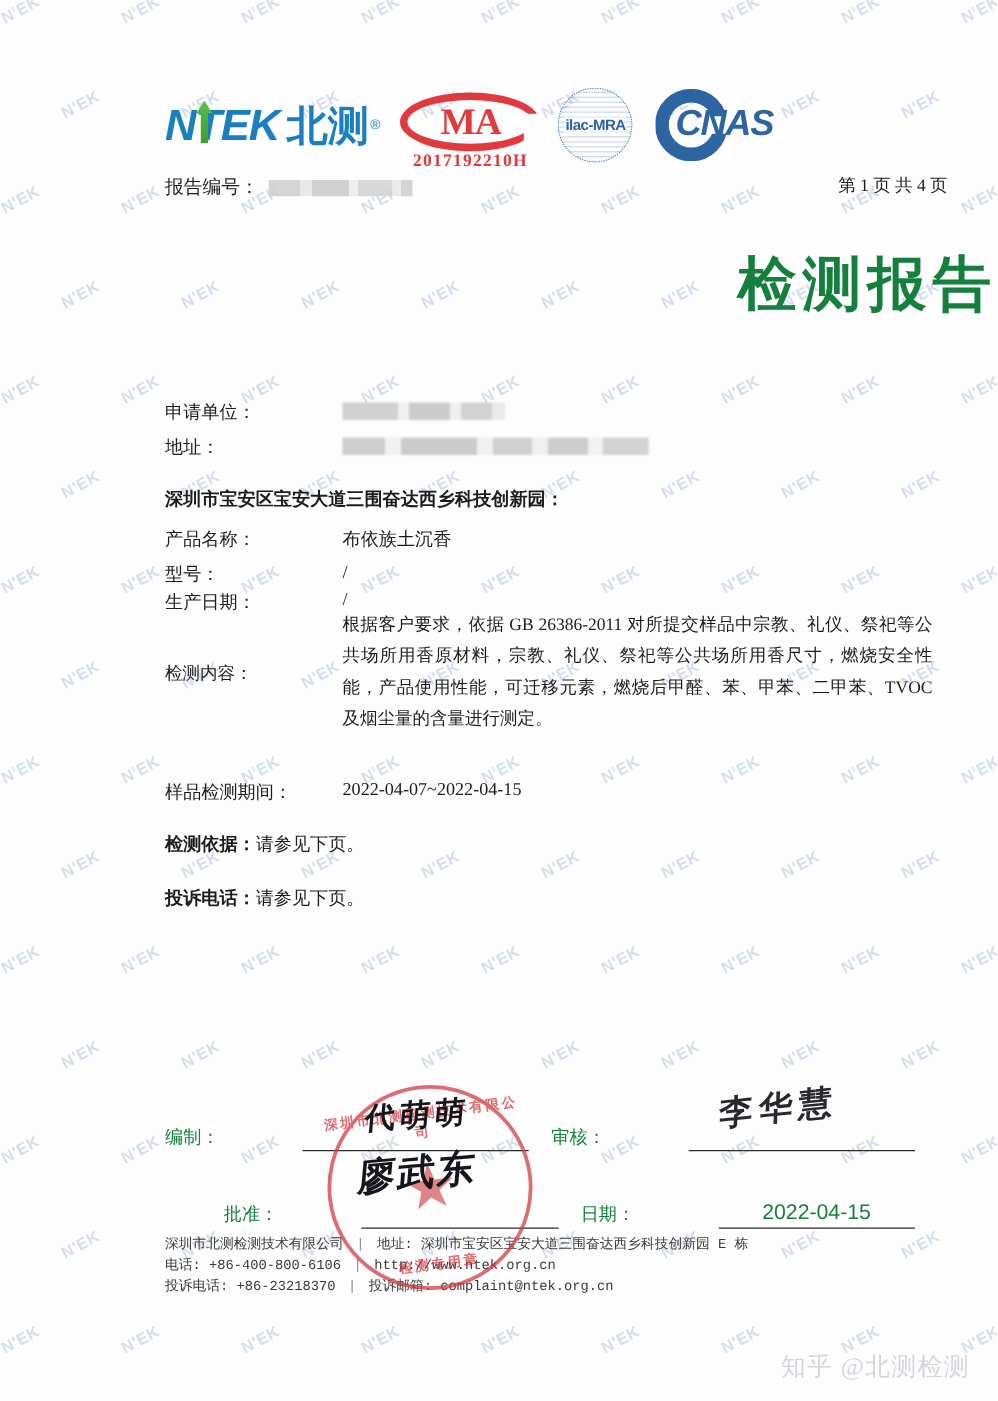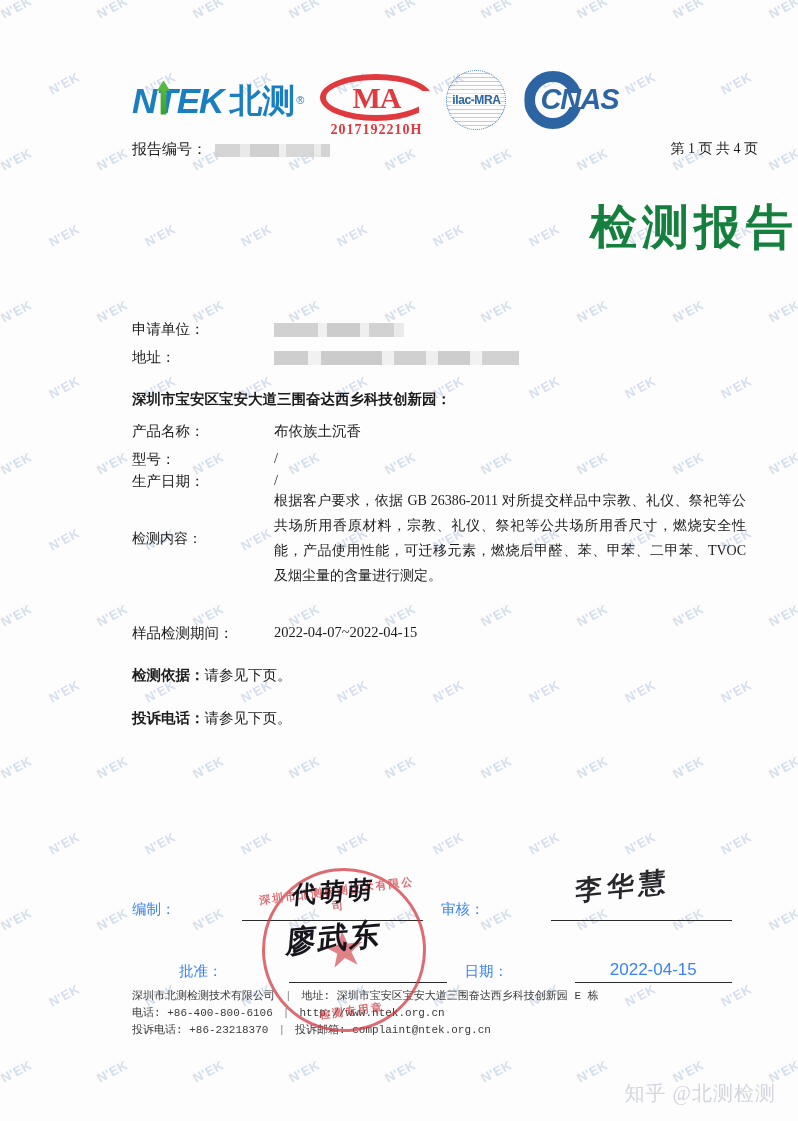--- a/index.html
+++ b/index.html
@@ -188,21 +188,21 @@
     position:absolute;left:132px;
     font-size:14.5px;font-weight:700;color:#1c1c1c;
     font-family:"Liberation Serif","DejaVu Serif",serif;
   }
   .standalone .normal{font-weight:400;}
 
   
   #sig-area{position:absolute;left:132px;right:48px;top:880px;height:110px;}
   .sig-row{
     position:absolute;left:0;right:0;display:flex;align-items:flex-start;
-    font-size:14.5px;color:#3b82f6;
+    font-size:14.5px;color:#15803d;
     font-family:"Liberation Serif","DejaVu Serif",serif;
   }
   .sig-cell{display:flex;align-items:flex-end;width:50%;}
   .sig-label{width:110px;flex:0 0 110px;padding-bottom:2px;}
   .sig-line{
     flex:1;border-bottom:1.3px solid #2b2b2b;height:22px;
     position:relative;margin-right:18px;
   }
   .sig-val{
     position:absolute;left:50%;transform:translateX(-50%);

